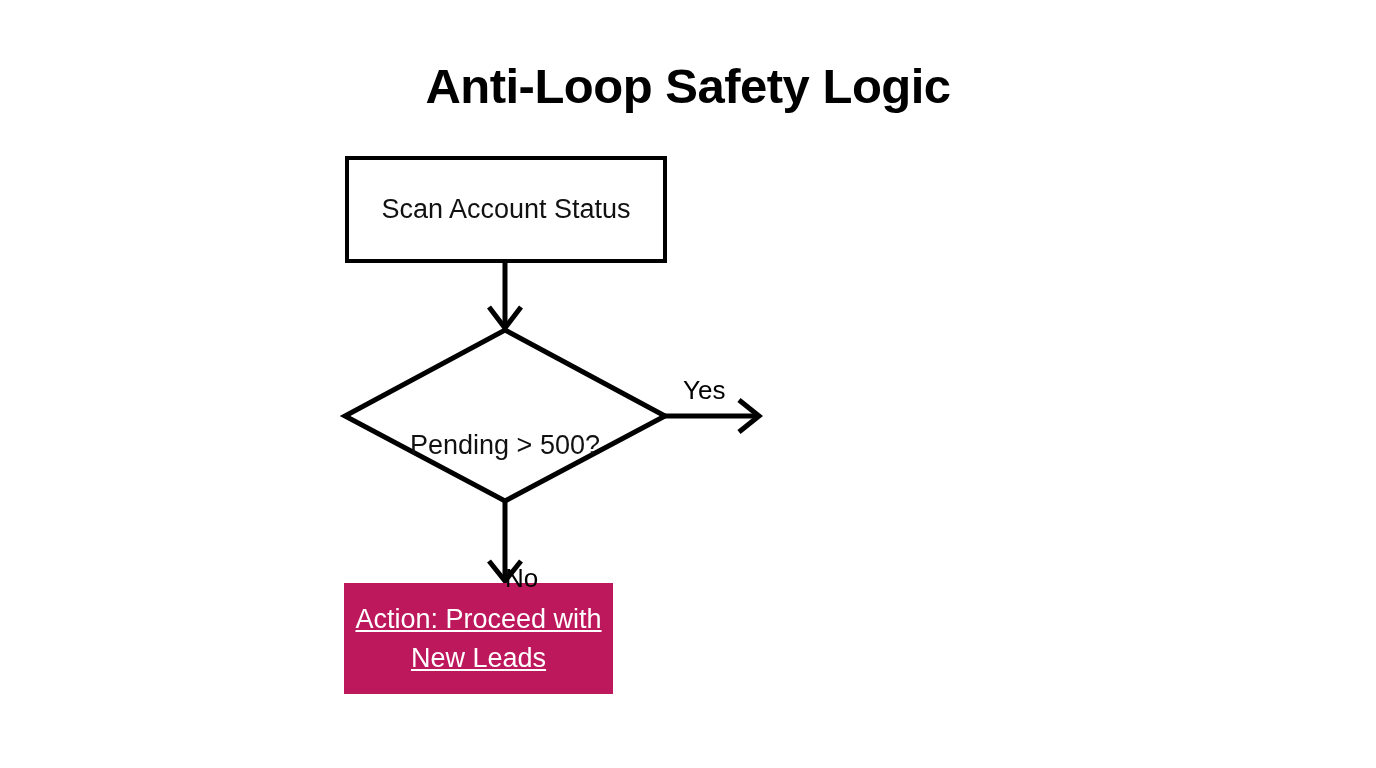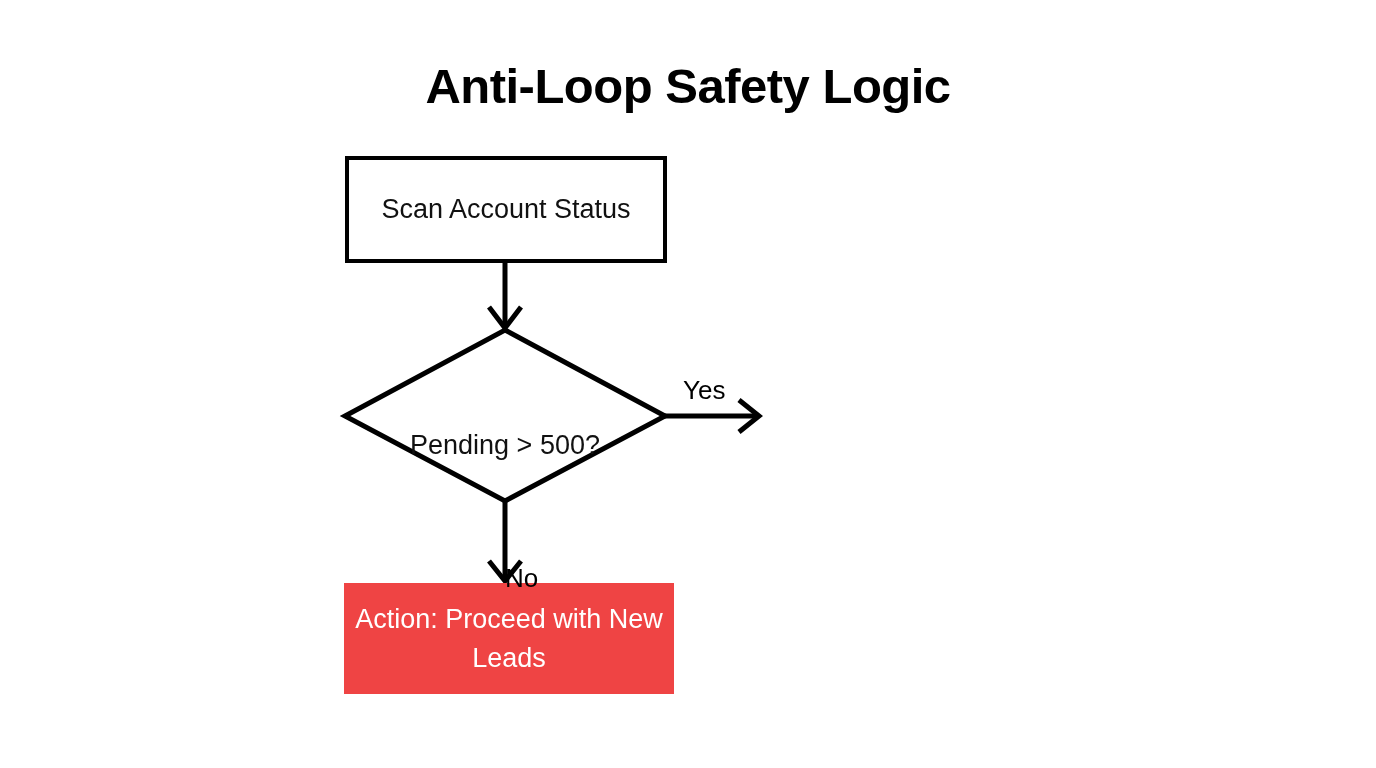--- a/index.html
+++ b/index.html
@@ -74,24 +74,25 @@
     top: 358px;
     width: 321px;
     height: 112px;
     background: #0a6cf5;
     color: #ffffff;
   }
 
   .node-action-no {
     left: 344px;
     top: 583px;
-    width: 330px;
+    width: 269px;
     height: 111px;
-    background: #ef4444;
+    background: #be185d;
     color: #ffffff;
+    text-decoration: underline;
   }
 
   
   .node-decision-label {
     position: absolute;
     left: 345px;
     top: 395px;
     width: 320px;
     height: 42px;
     display: flex;

